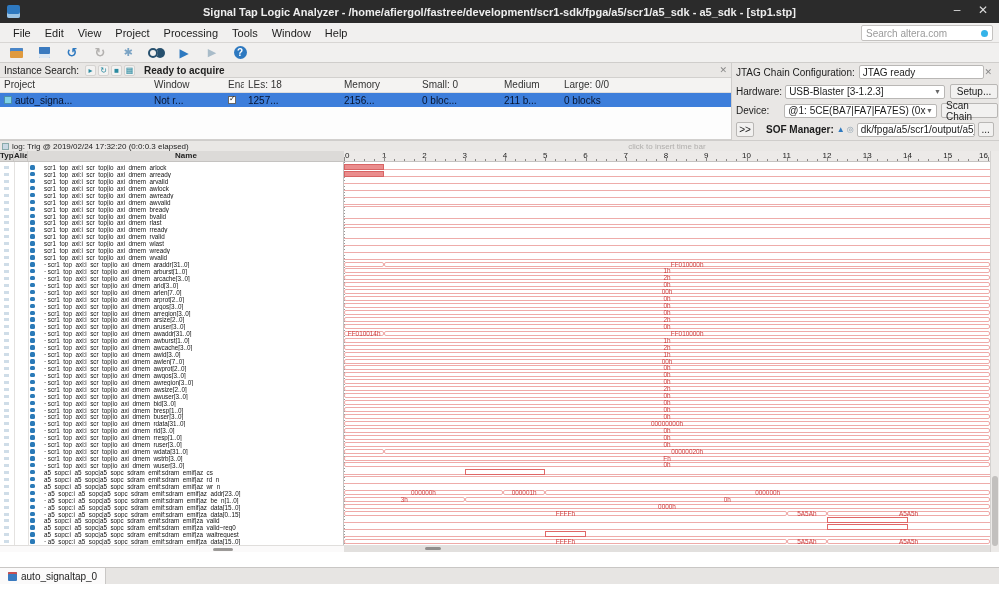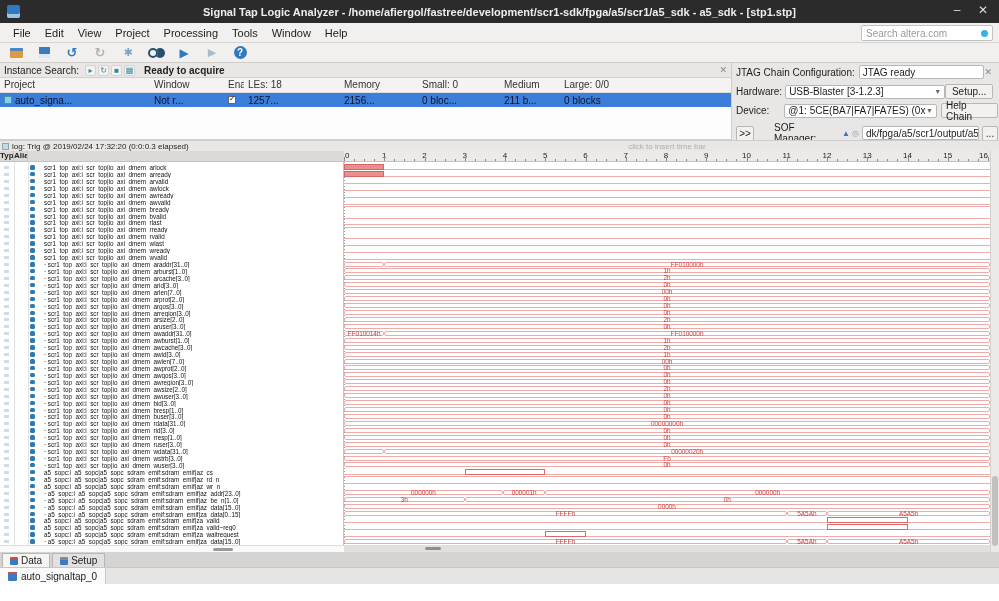--- a/index.html
+++ b/index.html
@@ -200,51 +200,52 @@
         <span>JTAG ready</span>
         </span>
       <span class="bar-close">✕</span>
     </div>
     <div class="jtag-row" style="left:4px;top:21px;width:262px;">
       <span>Hardware:</span>
       <span class="fld" style="margin-left:3px;width:160px;">
         <span>USB-Blaster [3-1.2.3]</span>
           <span class="ddarrow">▼</span>
         </span>
-      <span class="jbtn" style="width:48px;">Setup...</span>
+      <span class="jbtn" style="margin-left:5px;width:48px;">Setup...</span>
     </div>
     <div class="jtag-row" style="left:4px;top:40px;width:262px;">
       <span>Device:</span>
       <span class="fld" style="margin-left:15px;width:162px;">
         <span style="overflow:hidden;white-space:nowrap;">@1: 5CE(BA7|FA7|FA7ES) (0x02B130</span>
           <span class="ddarrow">▼</span>
         </span>
-      <span class="jbtn" style="margin-left:4px;width:60px;">Help Chain</span>
+      <span class="jbtn" style="margin-left:4px;width:60px;">Scan Chain</span>
     </div>
     <div class="jtag-row" style="left:4px;top:59px;width:262px;">
       <span class="jbtn" style="width:18px;">&gt;&gt;</span>
-      <span style="margin-left:20px;">SOF Manager:</span>
+      <span style="margin-left:12px;font-weight:bold;">SOF Manager:</span>
       <span style="color:#2e79c0;margin-left:3px;font-size:8px;">▲</span>
       <span style="color:#8aa0b0;margin-left:2px;font-size:8px;">◎</span>
       <span class="fld" style="margin-left:3px;width:118px;">
         <span>dk/fpga/a5/scr1/output/a5_sdk.sof</span>
         </span>
       <span class="jbtn" style="margin-left:3px;width:16px;">...</span>
     </div>
   </div>
 
   <div class="logbar">
     <span class="log-ico"></span>
     <span class="log-text">log: Trig @ 2019/02/24 17:32:20 (0:0:0.3 elapsed)</span>
     <span class="timebar-hint">click to insert time bar</span>
   </div>
 
   <div class="names-header">
     <span class="nh-c" style="width:14px;">Type</span>
     <span class="nh-c" style="width:14px;">Alias</span>
+    <span class="nh-c" style="flex:1;border-right:none;">Name</span>
   </div>
   <div class="ruler" id="ruler">
       <span class="num" style="left: 1px; transform: none;">0</span>
       <span class="num" style="left: 40.25px;">1</span>
       <span class="num" style="left: 80.5px;">2</span>
       <span class="num" style="left: 120.75px;">3</span>
       <span class="num" style="left: 161px;">4</span>
       <span class="num" style="left: 201.25px;">5</span>
       <span class="num" style="left: 241.5px;">6</span>
       <span class="num" style="left: 281.75px;">7</span>
@@ -728,30 +729,20 @@
   <div class="hscroll-left">
       <span class="thumb"></span>
     </div>
   <div class="hscroll-right">
       <span class="thumb"></span>
     </div>
   <div class="vscroll">
       <span class="thumb"></span>
     </div>
 
-  <div class="tabbar1">
-    <span class="tab active">
-      <span class="tab-ico"></span>
-      <span>Data</span>
-      </span>
-    <span class="tab" style="margin-left:2px;">
-      <span class="tab-ico" style="background:linear-gradient(180deg,#8a8a8a 0 40%,#3a7abf 40% 100%);"></span>
-      <span>Setup</span>
-      </span>
-  </div>
   <div class="tabbar2">
     <span class="tab2">
       <span class="tab2-ico"></span>
       <span>auto_signaltap_0</span>
       </span>
   </div>
 
 </div>
 
 </body></html>

